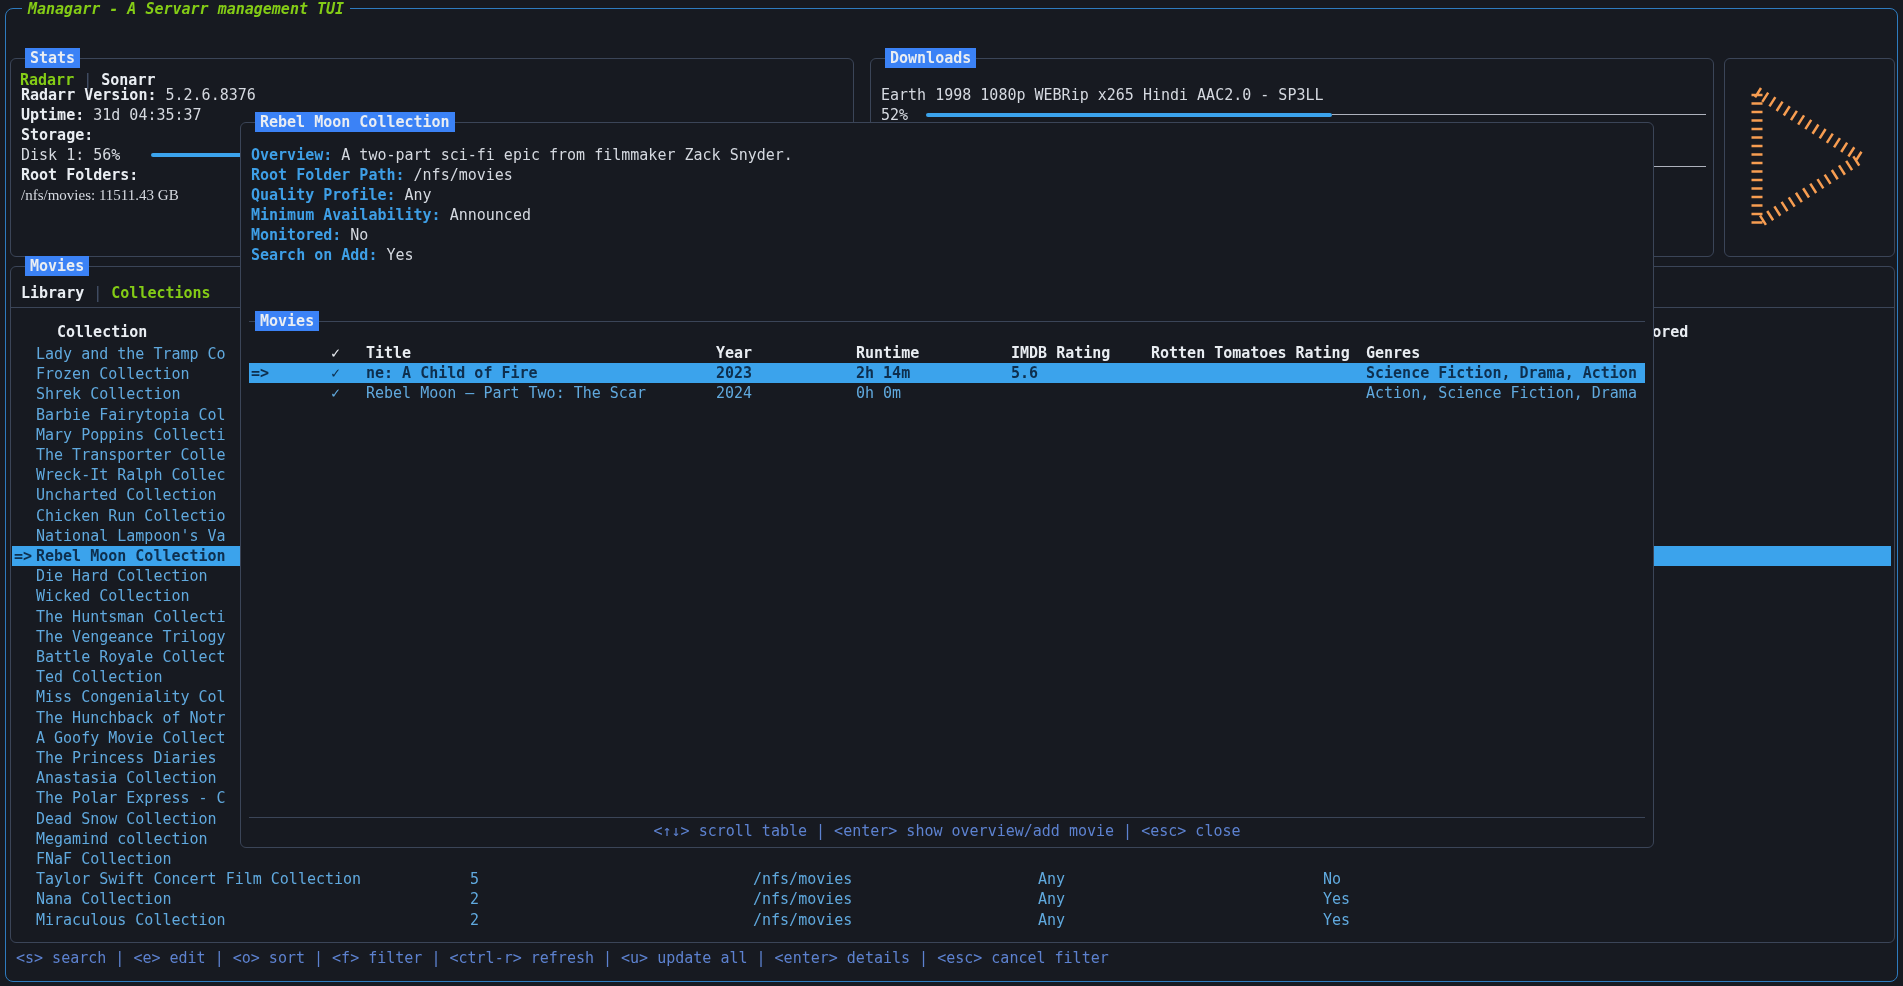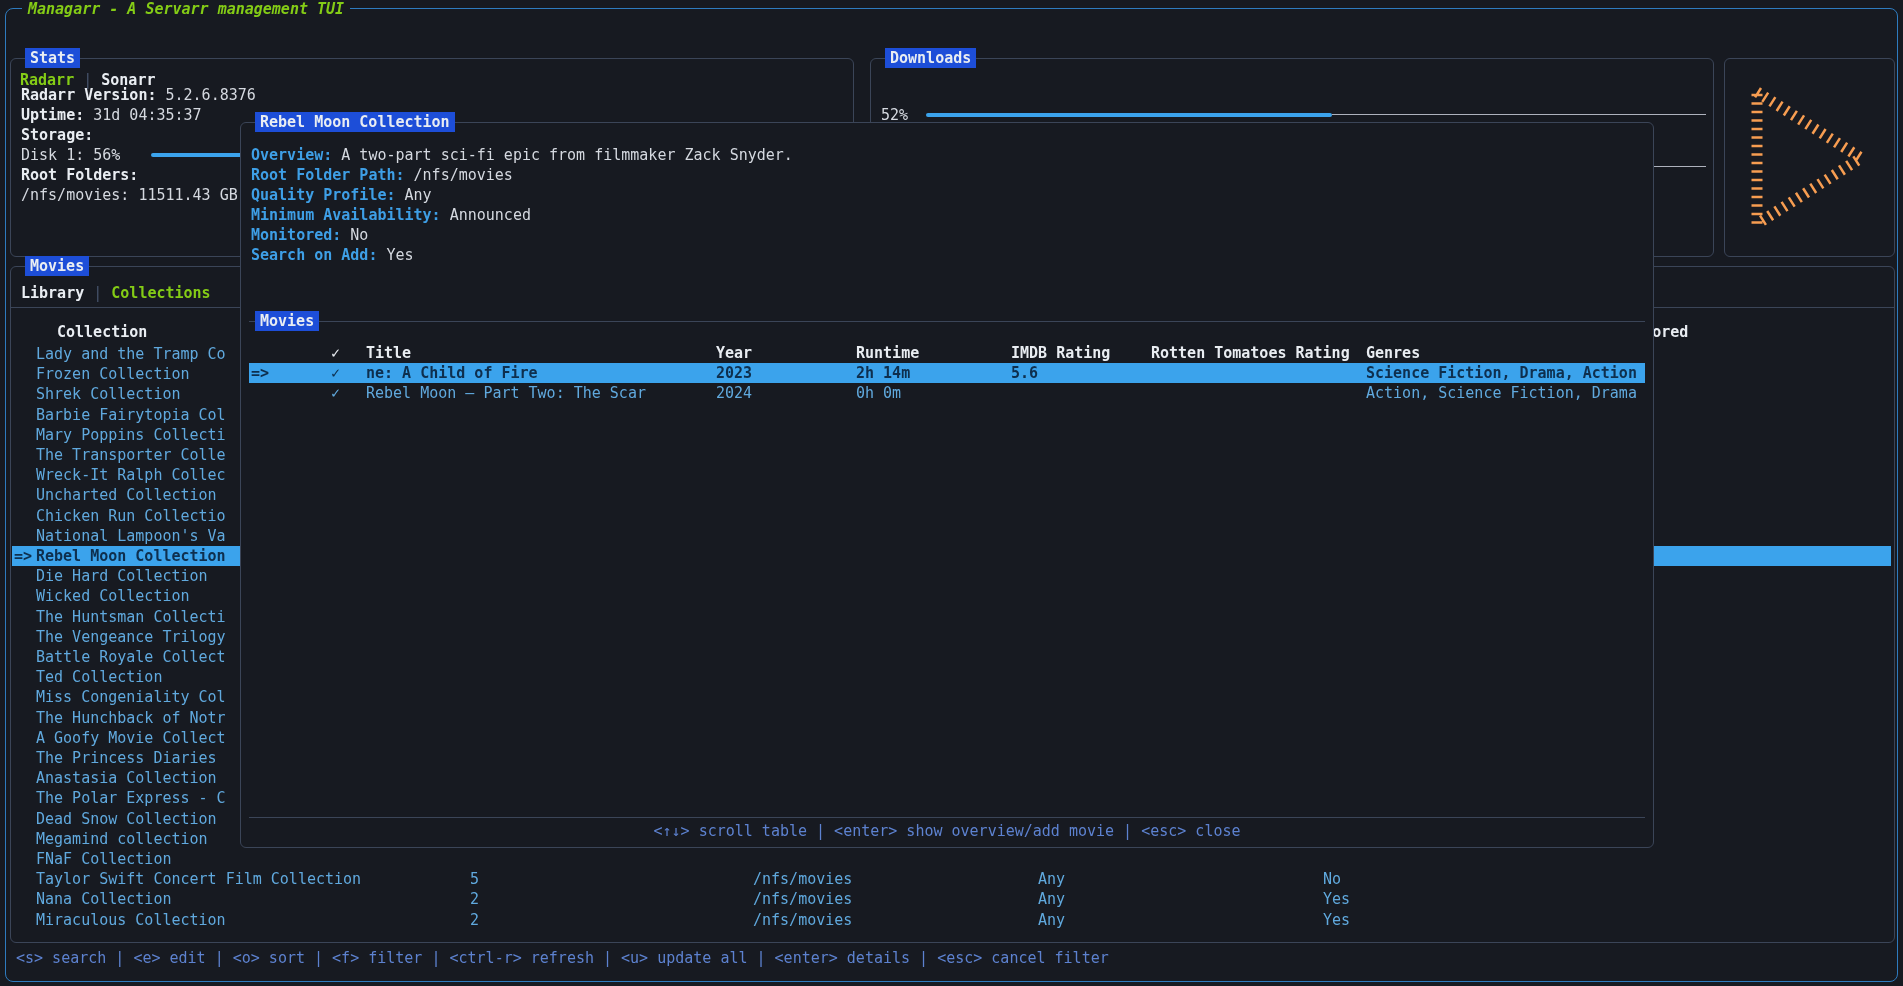--- a/index.html
+++ b/index.html
@@ -5,21 +5,21 @@
   html,body{margin:0;padding:0;background:#0d0f14;}
   #app{position:relative;width:1903px;height:986px;background:#171a21;
        font-family:"DejaVu Sans Mono",monospace;font-size:15px;color:#d5d9e0;overflow:hidden;}
   .line{position:absolute;white-space:pre;height:20px;line-height:20px;}
   .list-row{position:absolute;height:20.2px;line-height:20.2px;white-space:pre;}
   .list-row span{position:absolute;white-space:pre;}
   .sel-bar{position:absolute;background:#3ba3ec;color:#0e2f4e;height:20.2px;line-height:20.2px;
            font-weight:bold;white-space:pre;}
   .sel-bar span{position:absolute;white-space:pre;}
   .panel{position:absolute;border:1px solid #3b4558;border-radius:6px;background:transparent;}
-  .ptitle{position:absolute;top:-11px;left:14px;background:#1d4ed8;padding:0 5px;
+  .ptitle{position:absolute;top:-11px;left:14px;background:#3b82f6;padding:0 5px;
           font-weight:bold;color:#e9edf2;height:20px;line-height:20px;white-space:pre;}
   .bwhite{color:#e9edf2;font-weight:bold;}
   .white{color:#d5d9e0;}
   .blue{color:#60a9de;}
   .help{color:#5d82d0;}
   .orange{color:#84cc16;font-weight:bold;}
   .sep{color:#46536a;}
   .lbl{font-weight:bold;color:#e9edf2;}
   .label-blue{color:#3e9fe6;font-weight:bold;}
   .gauge-fill{position:absolute;height:4px;background:#3ba3ec;border-radius:2px;}
@@ -44,25 +44,26 @@
 
 
   <div class="panel" id="stats" style="left:10px;top:58px;width:842px;height:197px;">
     <div class="ptitle">Stats</div>
     <div class="line" style="left:10px;top:26px;"><span class="lbl">Radarr Version:</span><span> </span><span class="white">5.2.6.8376</span></div>
     <div class="line" style="left:10px;top:46px;"><span class="lbl">Uptime:</span><span> </span><span class="white">31d 04:35:37</span></div>
     <div class="line lbl" style="left:10px;top:66px;">Storage:</div>
     <div class="line white" style="left:10px;top:86px;">Disk 1: 56%</div>
     <div class="gauge-fill" style="left: 140px; top: 94px; width: 386.4px;"></div>
     <div class="line lbl" style="left:10px;top:106px;">Root Folders:</div>
-    <div class="line white" style="left:10px;top:126px;">/nfs/movies: 11511.43 GB</div>
+    <div class="line white" style="left:10px;top:126px;font-family:Liberation Serif, serif;">/nfs/movies: 11511.43 GB</div>
   </div>
 
   <div class="panel" id="downloads" style="left:870px;top:58px;width:842px;height:197px;">
     <div class="ptitle">Downloads</div>
+    <div class="line white" style="left:10px;top:26px;">Earth 1998 1080p WEBRip x265 Hindi AAC2.0 - SP3LL</div>
     <div class="line white" style="left:10px;top:46px;">52%</div>
     <div class="gauge-fill" style="left: 55px; top: 54px; width: 405.6px;"></div>
     <div class="gauge-rest" style="left: 460.6px; top: 55px; width: 374.4px;"></div>
     <div class="gauge-rest" style="left:55px;top:107px;width:780px;"></div>
   </div>
 
   <div class="panel" id="logo" style="left:1724px;top:58px;width:169px;height:197px;display:flex;align-items:center;justify-content:center;">
     <svg width="126" height="152" viewBox="0 0 126 152">
       <polygon points="10,10 114,76 10,142" fill="none" stroke="#f79d51" stroke-width="11" stroke-dasharray="2.5,6" stroke-linejoin="round"></polygon>
     </svg>

